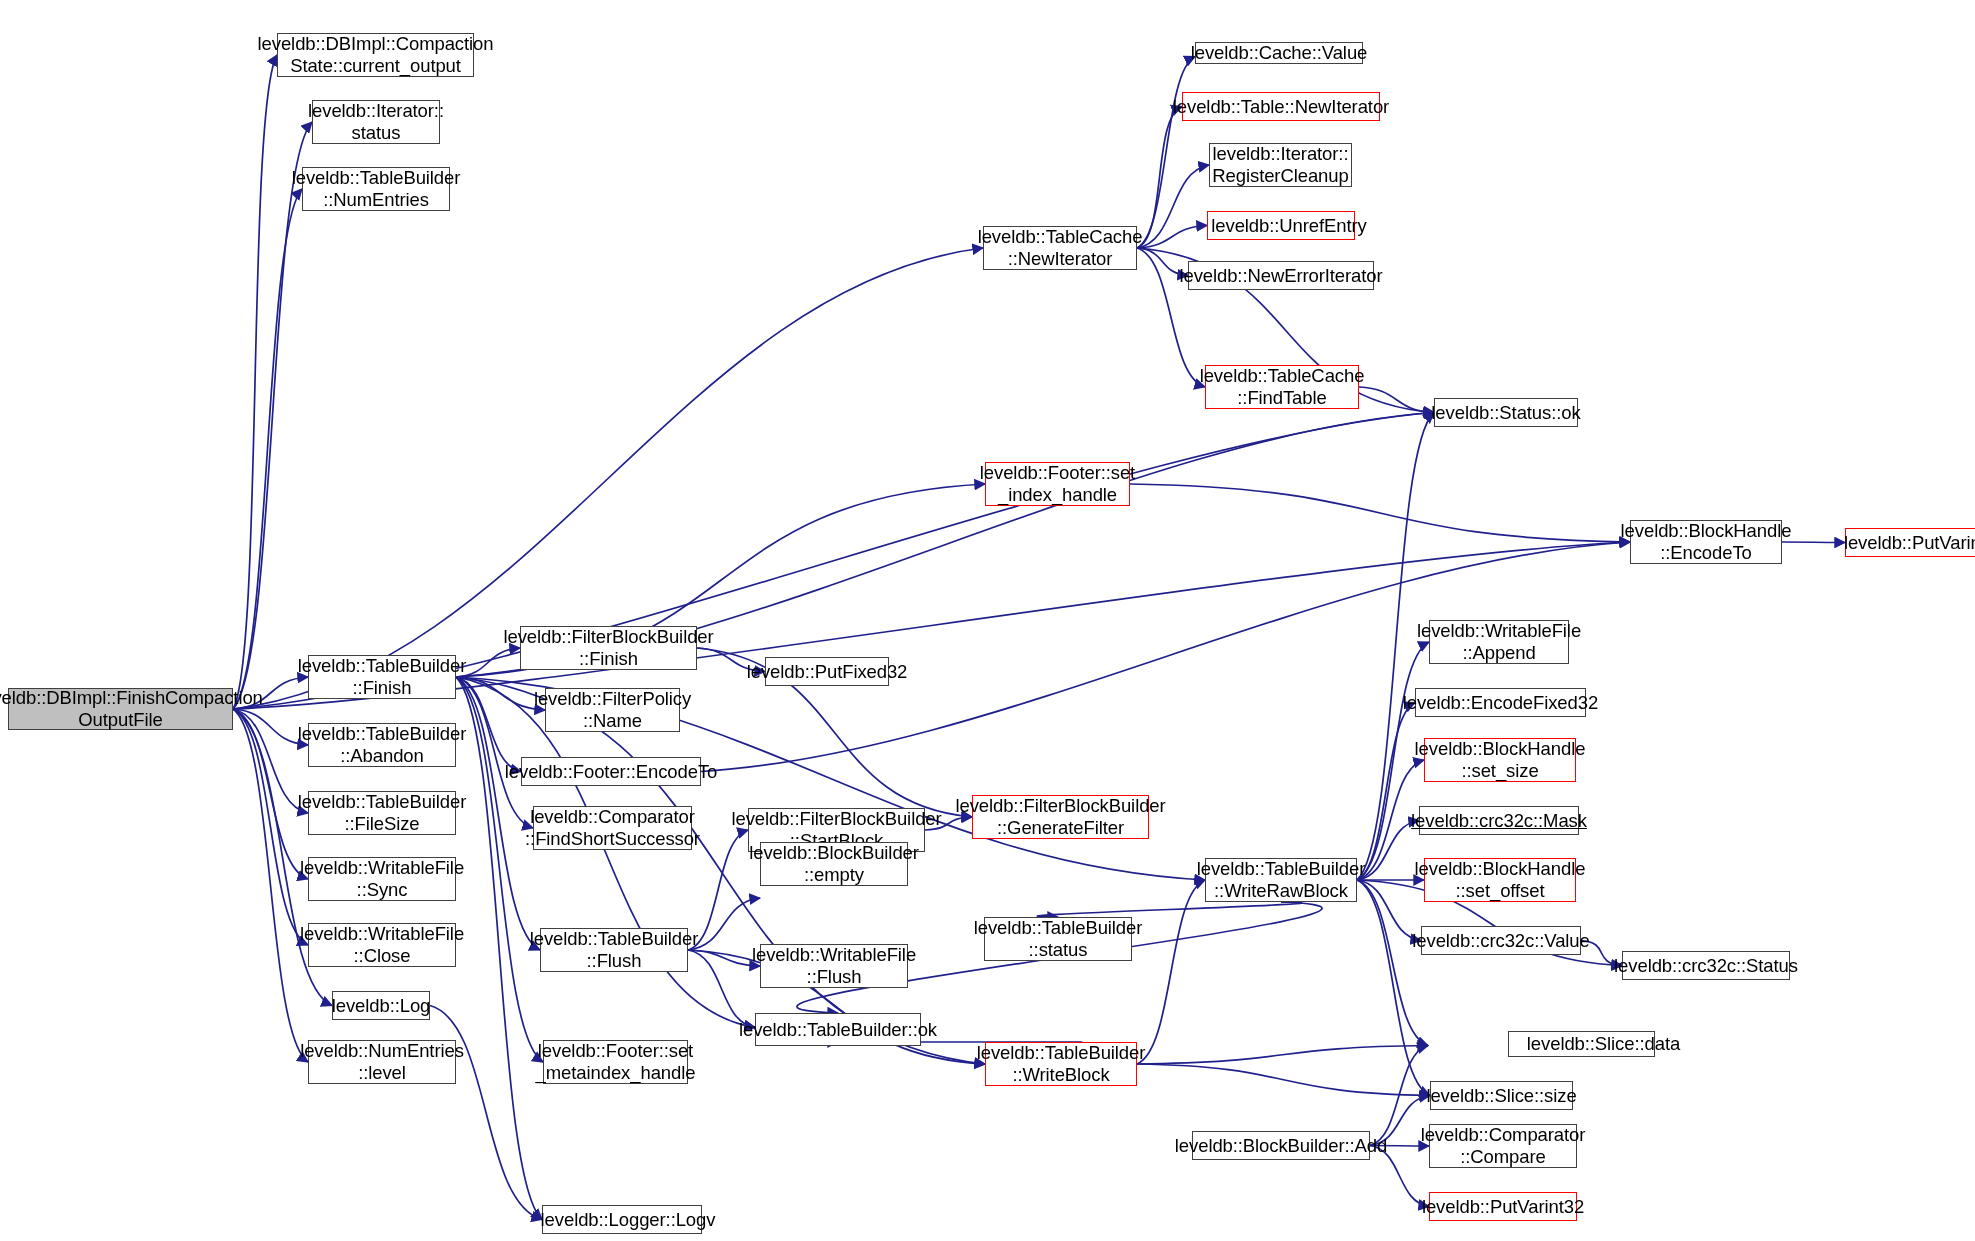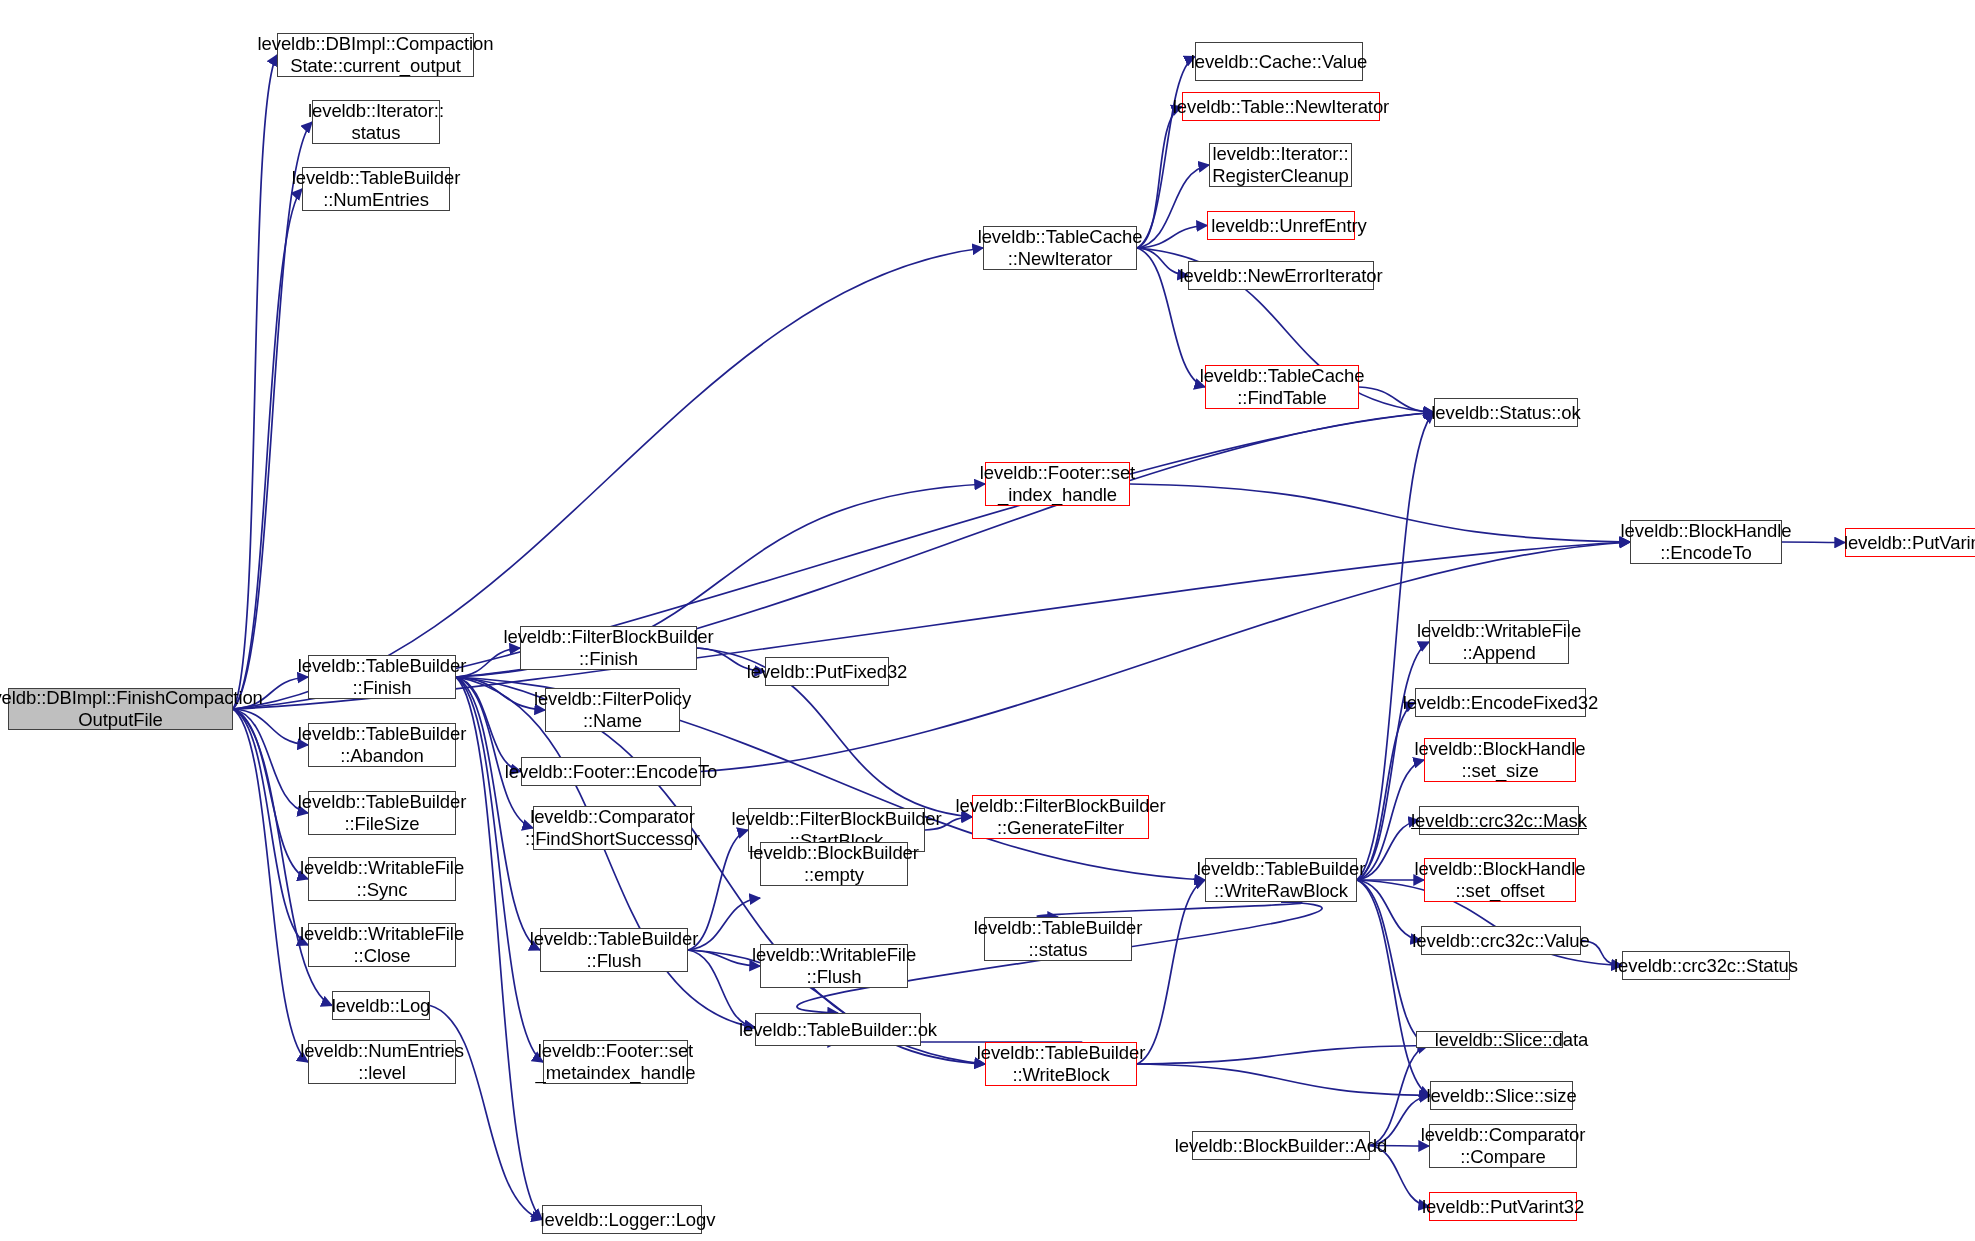--- a/index.html
+++ b/index.html
@@ -131,21 +131,21 @@
   </svg>
   <div id="nodes">
       <div class="node root" style="left: 8px; top: 688px; width: 225px; height: 42px;">leveldb::DBImpl::FinishCompaction
 OutputFile</div>
       <div class="node" style="left: 277px; top: 33px; width: 197px; height: 44px;">leveldb::DBImpl::Compaction
 State::current_output</div>
       <div class="node" style="left: 312px; top: 100px; width: 128px; height: 44px;">leveldb::Iterator::
 status</div>
       <div class="node" style="left: 302px; top: 167px; width: 148px; height: 44px;">leveldb::TableBuilder
 ::NumEntries</div>
-      <div class="node" style="left: 1195px; top: 42px; width: 168px; height: 39px; text-align: right;">leveldb::Cache::Value</div>
+      <div class="node" style="left: 1195px; top: 42px; width: 168px; height: 22px; text-align: right;">leveldb::Cache::Value</div>
       <div class="node red" style="left: 1182px; top: 92px; width: 198px; height: 29px;">leveldb::Table::NewIterator</div>
       <div class="node" style="left: 1209px; top: 143px; width: 143px; height: 44px;">leveldb::Iterator::
 RegisterCleanup</div>
       <div class="node red" style="left: 1207px; top: 211px; width: 148px; height: 29px; padding-left: 20px;">leveldb::UnrefEntry</div>
       <div class="node" style="left: 1188px; top: 261px; width: 186px; height: 29px;">leveldb::NewErrorIterator</div>
       <div class="node" style="left: 983px; top: 226px; width: 154px; height: 44px;">leveldb::TableCache
 ::NewIterator</div>
       <div class="node red" style="left: 1205px; top: 365px; width: 154px; height: 44px;">leveldb::TableCache
 ::FindTable</div>
       <div class="node" style="left: 1434px; top: 398px; width: 144px; height: 29px;">leveldb::Status::ok</div>
@@ -191,21 +191,21 @@
       <div class="node" style="left: 1421px; top: 926px; width: 160px; height: 29px;">leveldb::crc32c::Value</div>
       <div class="node" style="left: 540px; top: 928px; width: 148px; height: 44px;">leveldb::TableBuilder
 ::Flush</div>
       <div class="node" style="left: 308px; top: 923px; width: 148px; height: 44px;">leveldb::WritableFile
 ::Close</div>
       <div class="node" style="left: 760px; top: 944px; width: 148px; height: 44px;">leveldb::WritableFile
 ::Flush</div>
       <div class="node" style="left: 1622px; top: 951px; width: 168px; height: 29px;">leveldb::crc32c::Status</div>
       <div class="node" style="left: 332px; top: 991px; width: 98px; height: 29px;">leveldb::Log</div>
       <div class="node" style="left: 755px; top: 1013px; width: 166px; height: 33px;">leveldb::TableBuilder::ok</div>
-      <div class="node" style="left: 1416px; top: 1031px; width: 147px; height: 17px; padding-left: 48px;">leveldb::Slice::data</div>
+      <div class="node" style="left: 1508px; top: 1031px; width: 147px; height: 26px; padding-left: 48px;">leveldb::Slice::data</div>
       <div class="node red" style="left: 985px; top: 1042px; width: 152px; height: 44px;">leveldb::TableBuilder
 ::WriteBlock</div>
       <div class="node" style="left: 308px; top: 1040px; width: 148px; height: 44px;">leveldb::NumEntries
 ::level</div>
       <div class="node" style="left: 543px; top: 1040px; width: 145px; height: 44px;">leveldb::Footer::set
 _metaindex_handle</div>
       <div class="node" style="left: 1430px; top: 1081px; width: 143px; height: 29px;">leveldb::Slice::size</div>
       <div class="node" style="left: 1192px; top: 1131px; width: 178px; height: 29px;">leveldb::BlockBuilder::Add</div>
       <div class="node" style="left: 1429px; top: 1124px; width: 148px; height: 44px;">leveldb::Comparator
 ::Compare</div>

